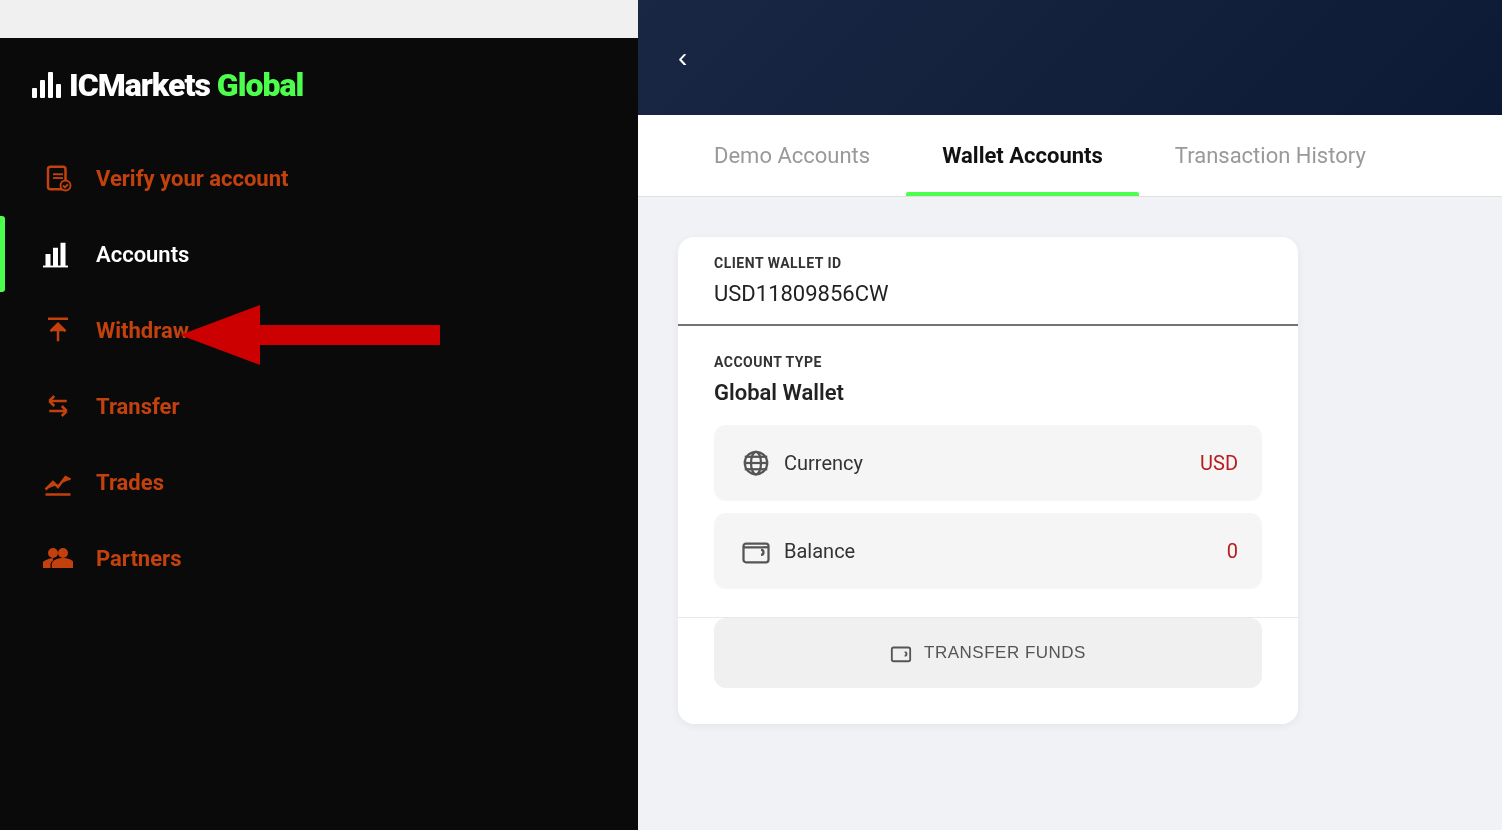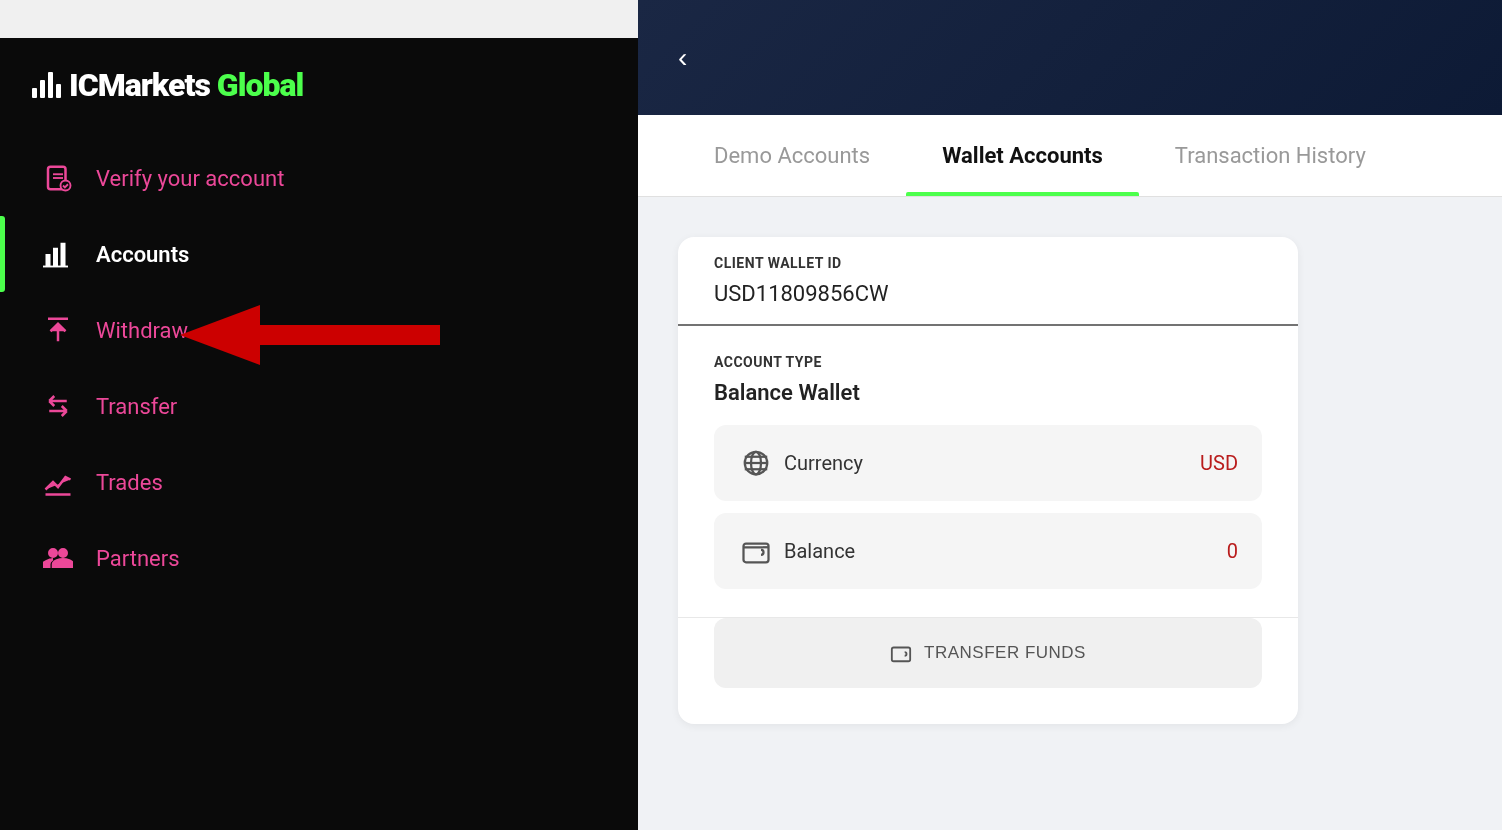--- a/index.html
+++ b/index.html
@@ -59,23 +59,23 @@
       padding: 8px 0;
       flex: 1;
     }
 
     .nav-item {
       display: flex;
       align-items: center;
       gap: 20px;
       padding: 20px 40px;
       cursor: pointer;
-      color: #ec4899;
+      color: #c2410c;
       font-size: 22px;
-      font-weight: 400;
+      font-weight: 700;
       position: relative;
       transition: color 0.2s;
     }
 
     .nav-item.active {
       color: #ffffff;
       font-weight: 600;
     }
 
     .nav-item.active::before {
@@ -410,21 +410,21 @@
 
     <div class="wallet-card">
 
       <div class="wallet-id-section">
         <div class="wallet-id-label">CLIENT WALLET ID</div>
         <div class="wallet-id-value">USD11809856CW</div>
       </div>
 
       <div class="account-type-section">
         <div class="account-type-label">ACCOUNT TYPE</div>
-        <div class="account-type-value">Balance Wallet</div>
+        <div class="account-type-value">Global Wallet</div>
 
         <div class="info-rows" style="padding: 20px 0 0 0;">
 
           <div class="info-row">
             <div class="info-row-icon">
               <svg viewBox="0 0 24 24" fill="none" stroke="currentColor" stroke-width="1.8">
                 <circle cx="12" cy="12" r="9"></circle>
                 <ellipse cx="12" cy="12" rx="4" ry="9"></ellipse>
                 <line x1="3" y1="12" x2="21" y2="12"></line>
                 <line x1="3" y1="7" x2="21" y2="7"></line>

